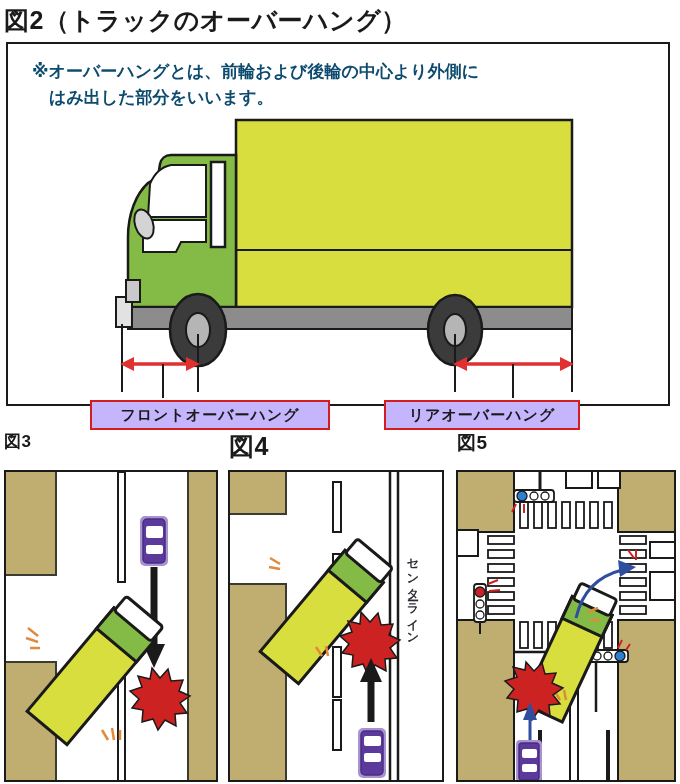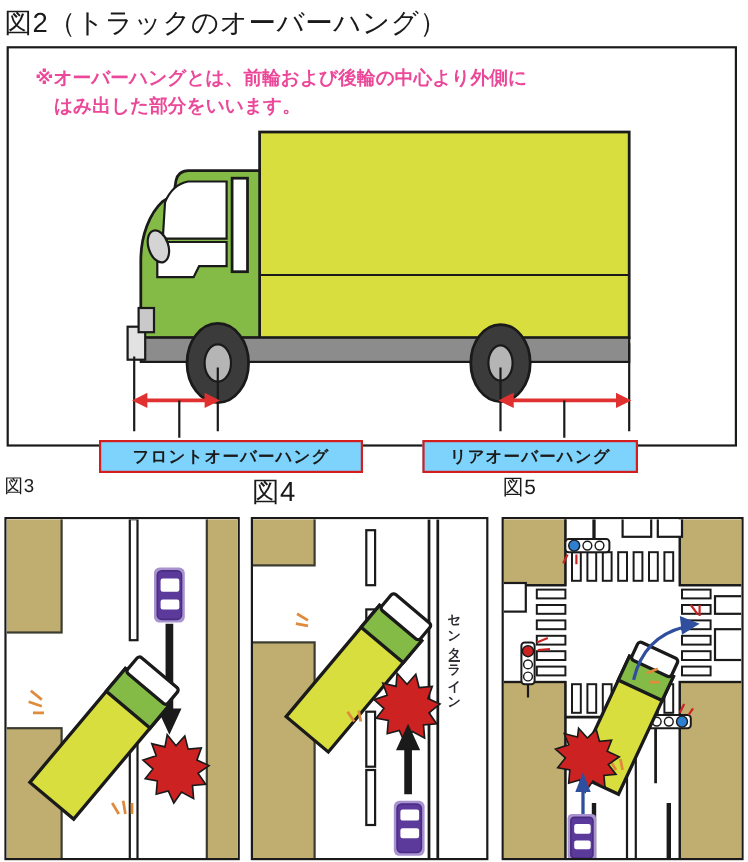--- a/index.html
+++ b/index.html
@@ -1,42 +1,42 @@
 <!DOCTYPE html>
 <html><head>
 <meta charset="utf-8">
 <style>
   html,body{margin:0;padding:0;background:#ffffff;}
   body{width:680px;height:784px;position:relative;overflow:hidden;
        font-family:"Liberation Sans","DejaVu Sans",sans-serif;}
 
-  .fig-title{position:absolute;font-weight:normal;color:#1a1a1a;letter-spacing:0.5px;text-align:center;}
+  .fig-title{position:absolute;font-weight:bold;color:#1a1a1a;letter-spacing:0.5px;text-align:center;}
 
   #fig2-title{left:4px;top:4px;font-size:25px;}
   #fig2-box{position:absolute;left:6px;top:42px;width:664px;height:364px;
             border:2px solid #1a1a1a;background:#fff;box-sizing:border-box;}
 
   .note{position:absolute;left:24px;top:14px;width:600px;font-size:17px;
-        font-weight:bold;color:#ec4899;line-height:1.55;white-space:pre-line;
+        font-weight:bold;color:#0c4a6e;line-height:1.55;white-space:pre-line;
         font-family:"DejaVu Sans",sans-serif;}
   #fig3-title{left:4px;top:430px;font-size:17px;}
   #fig4-title{left:229px;top:430px;font-size:25px;}
   #fig5-title{left:457px;top:430px;font-size:19px;}
 
   .panel{position:absolute;top:470px;height:312px;border:2px solid #1a1a1a;
          background:#ffffff;box-sizing:border-box;overflow:hidden;}
   #panel3{left:4px;width:214px;}
   #panel4{left:228px;width:216px;}
   #panel5{left:456px;width:220px;}
 
   svg{display:block;}
   .vtext{writing-mode:vertical-rl;text-orientation:upright;font-size:12px;
          font-weight:bold;color:#2b2b33;font-family:"DejaVu Sans",sans-serif;
          letter-spacing:1px;position:absolute;}
-  .label-box{position:absolute;background:#7dd3fc;border:2.5px solid #d41e1e;
+  .label-box{position:absolute;background:#c4b5fd;border:2.5px solid #d41e1e;
              font-family:"DejaVu Sans",sans-serif;font-weight:bold;font-size:15px;
              color:#1a1a1a;display:flex;align-items:center;justify-content:center;
              letter-spacing:1px;box-sizing:border-box;}
 </style>
 </head>
 <body>
 
 <div class="fig-title" id="fig2-title">図2（トラックのオーバーハング）</div>
 
 <div id="fig2-box">

